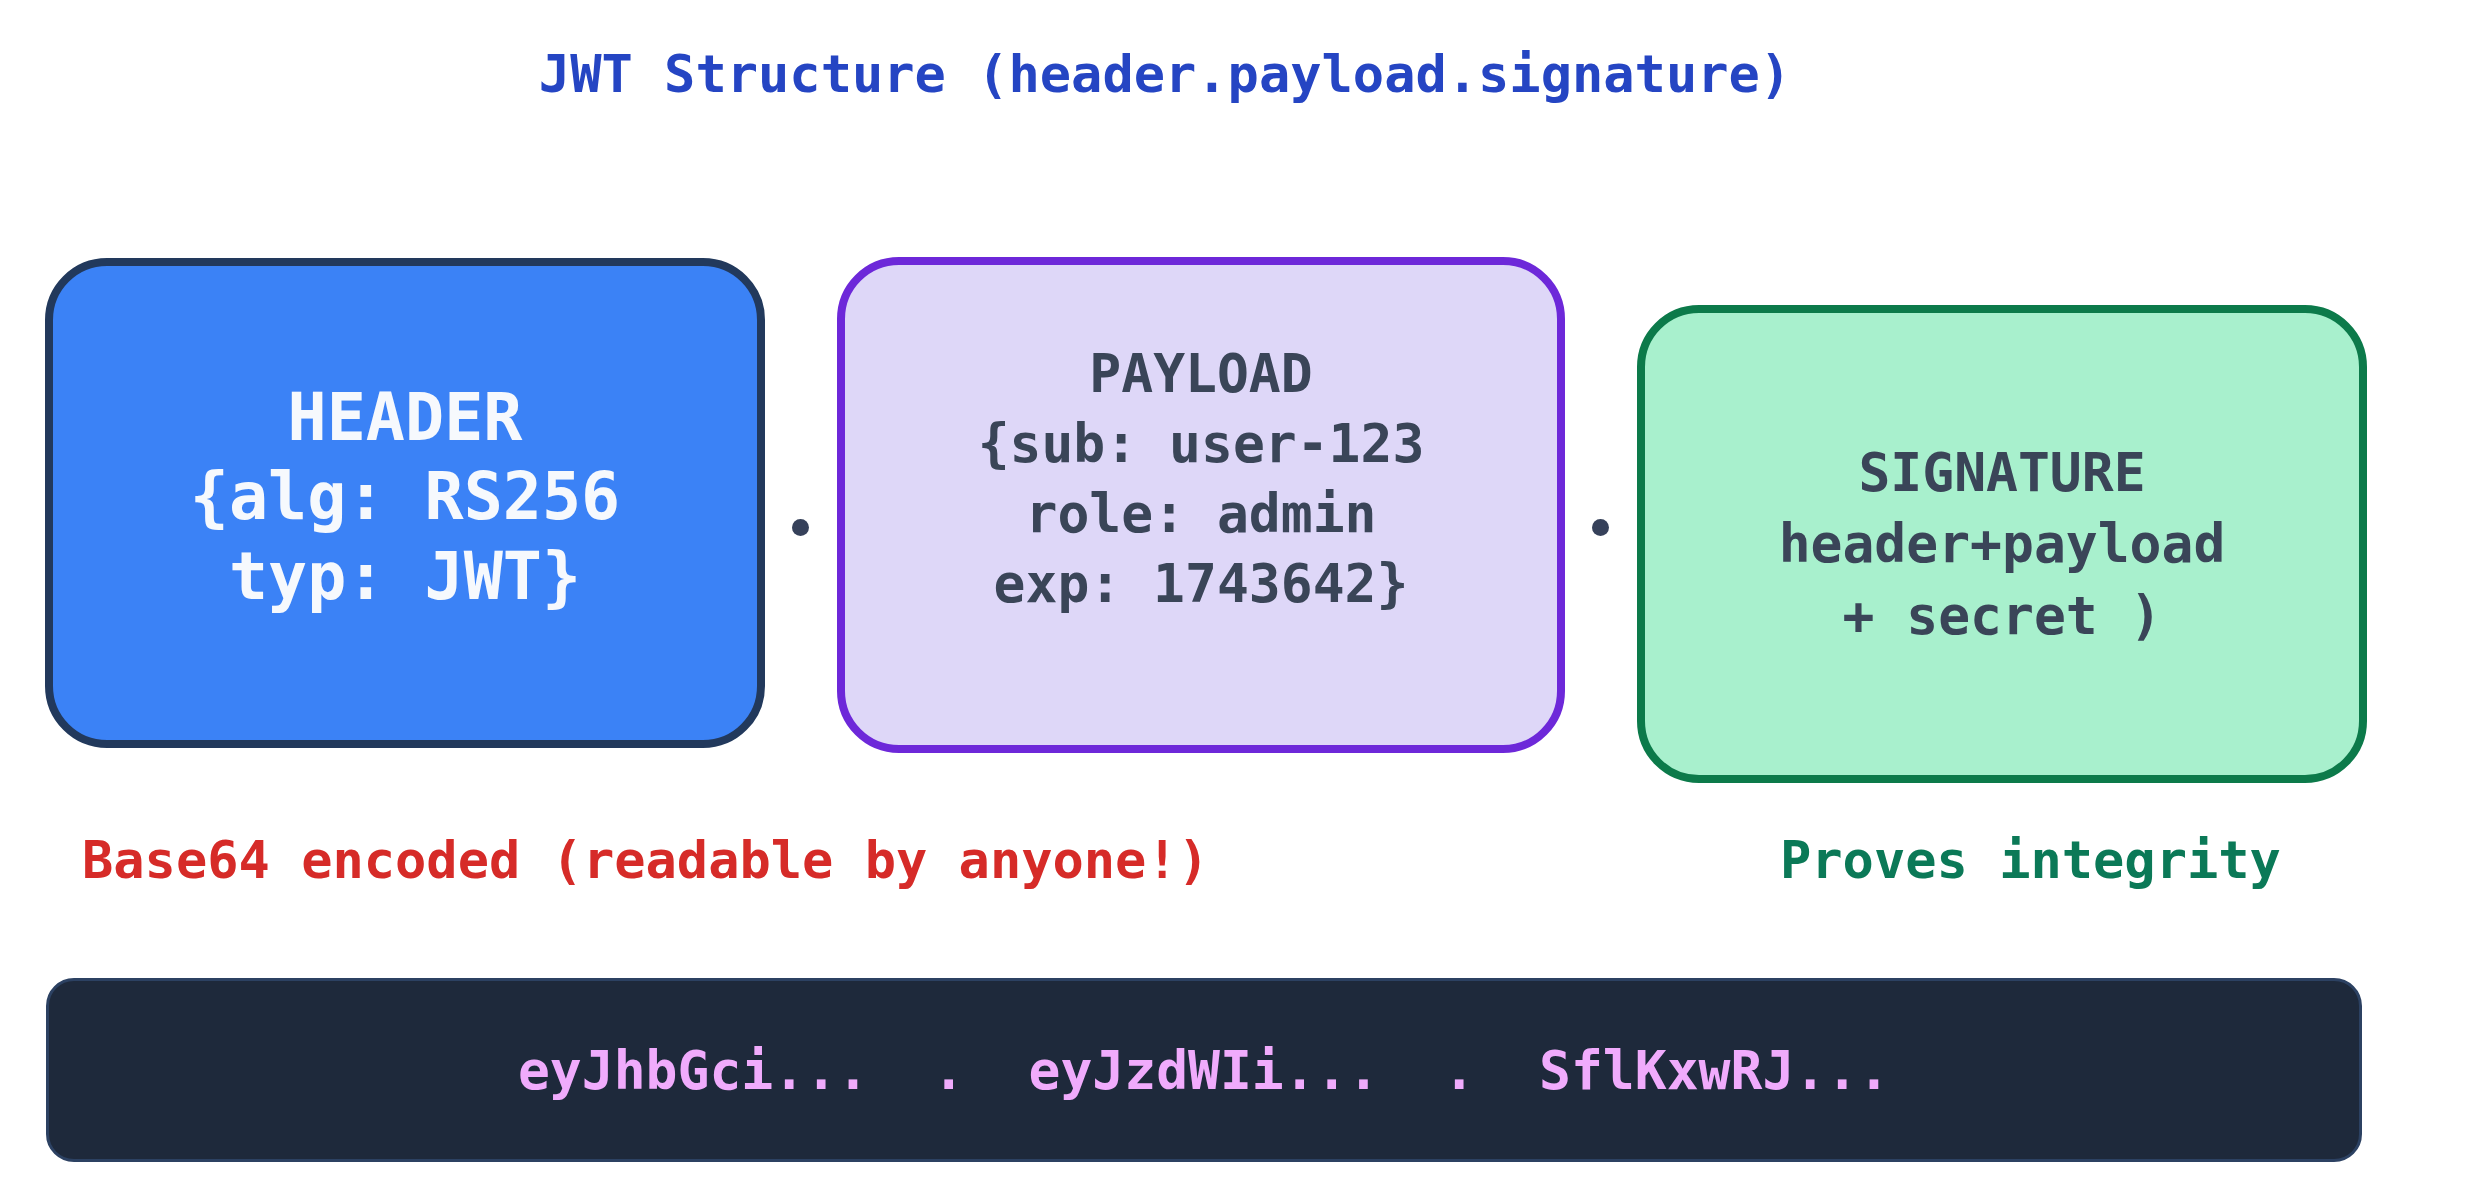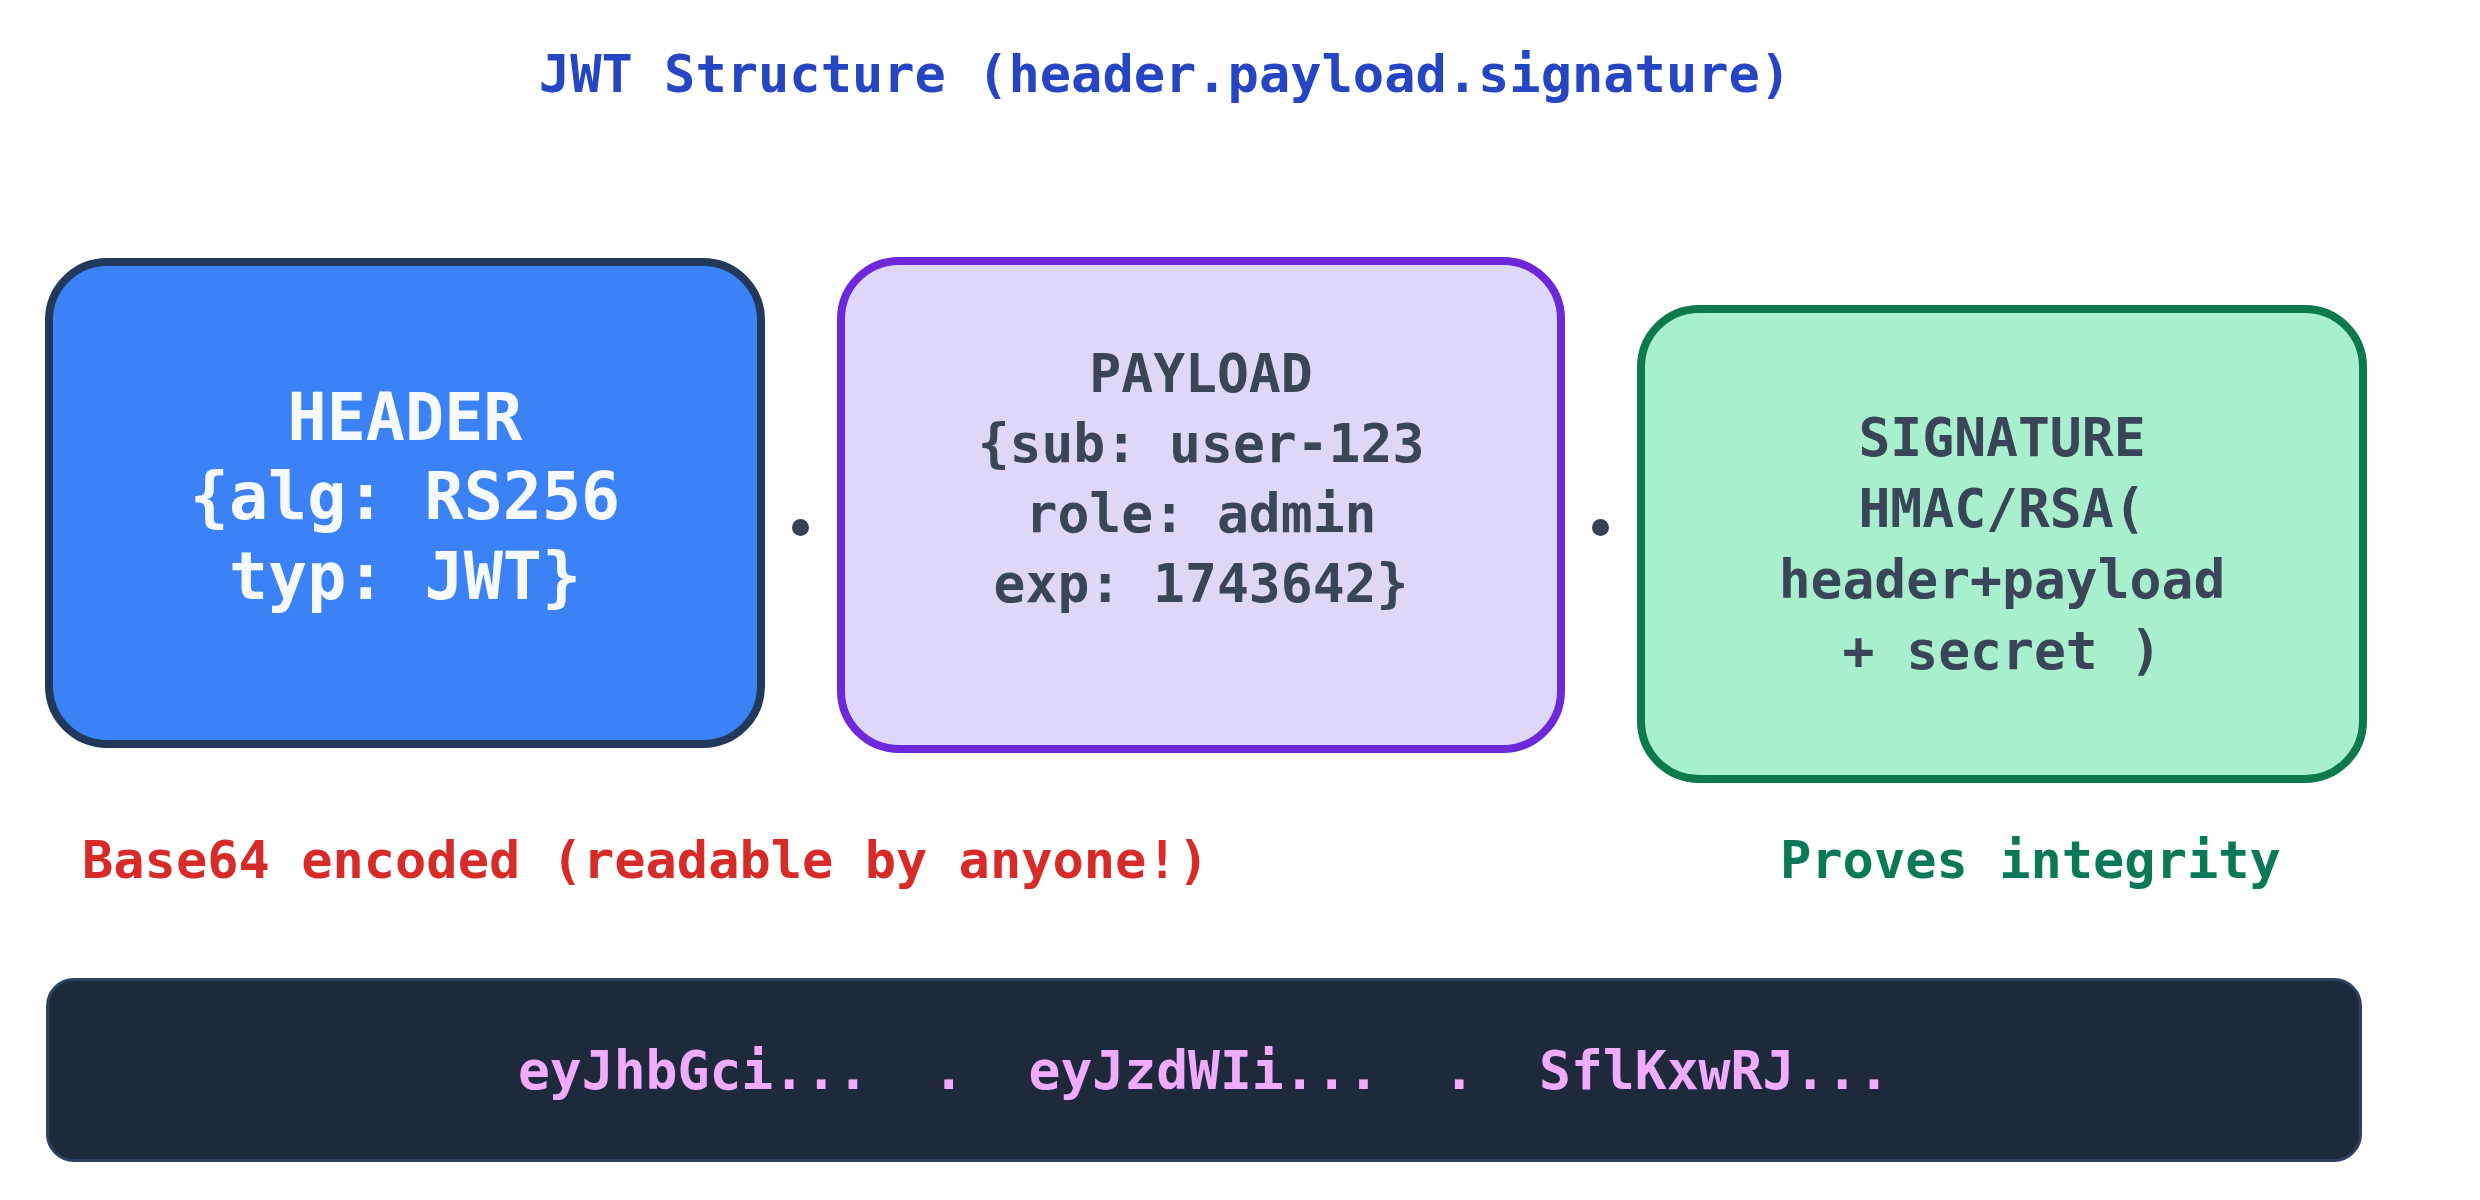--- a/index.html
+++ b/index.html
@@ -122,21 +122,20 @@
     <div class="box-line">PAYLOAD</div>
     <div class="box-line">{sub: user-123</div>
     <div class="box-line">role: admin</div>
     <div class="box-line">exp: 1743642}</div>
   </div>
 
   <div class="dot-sep dot2"></div>
 
   <div class="box box-signature">
     <div class="box-line">SIGNATURE</div>
-    <div class="box-line">HMAC/RSA(</div>
     <div class="box-line">header+payload</div>
     <div class="box-line">+ secret )</div>
   </div>
 
   <div class="caption caption-base64">Base64 encoded (readable by anyone!)</div>
 
   <div class="caption caption-integrity">Proves integrity</div>
 
   <div class="token-bar">
     <div class="token-text">eyJhbGci...  .  eyJzdWIi...  .  SflKxwRJ...</div>

